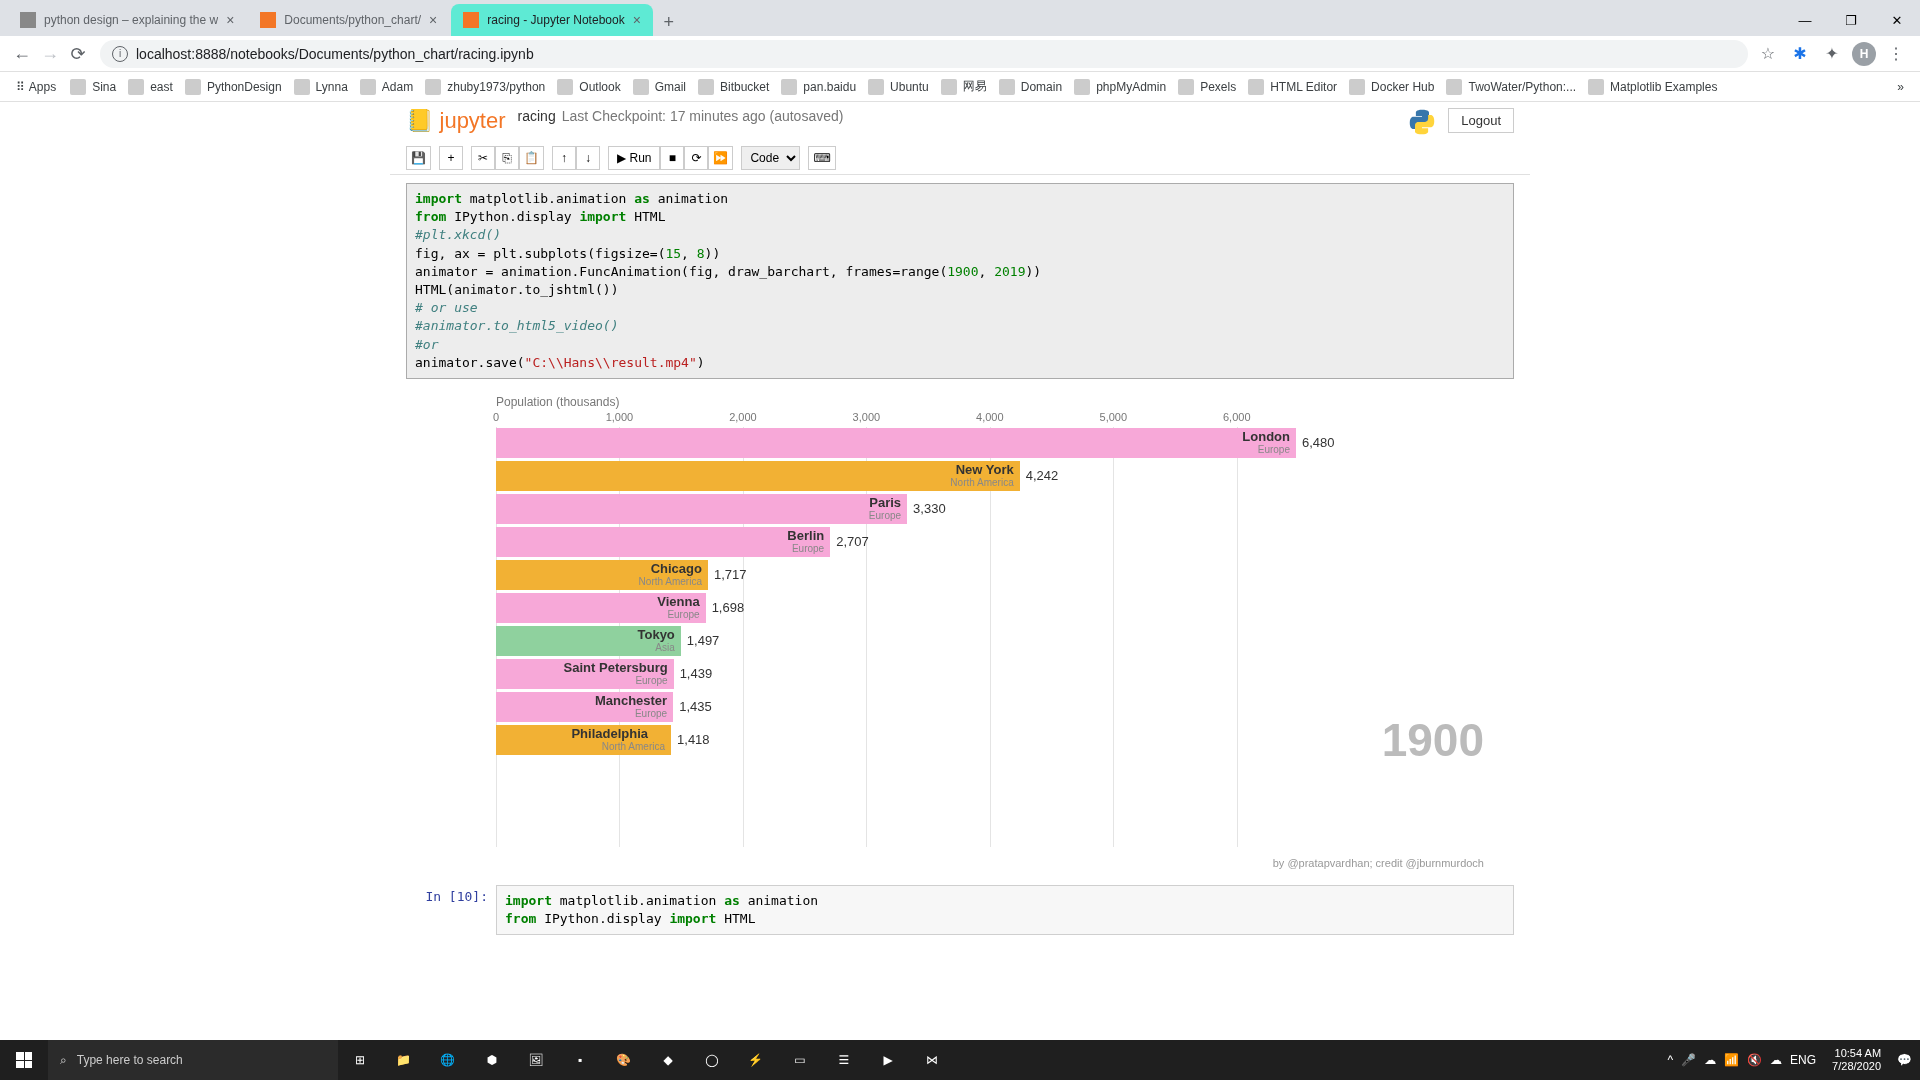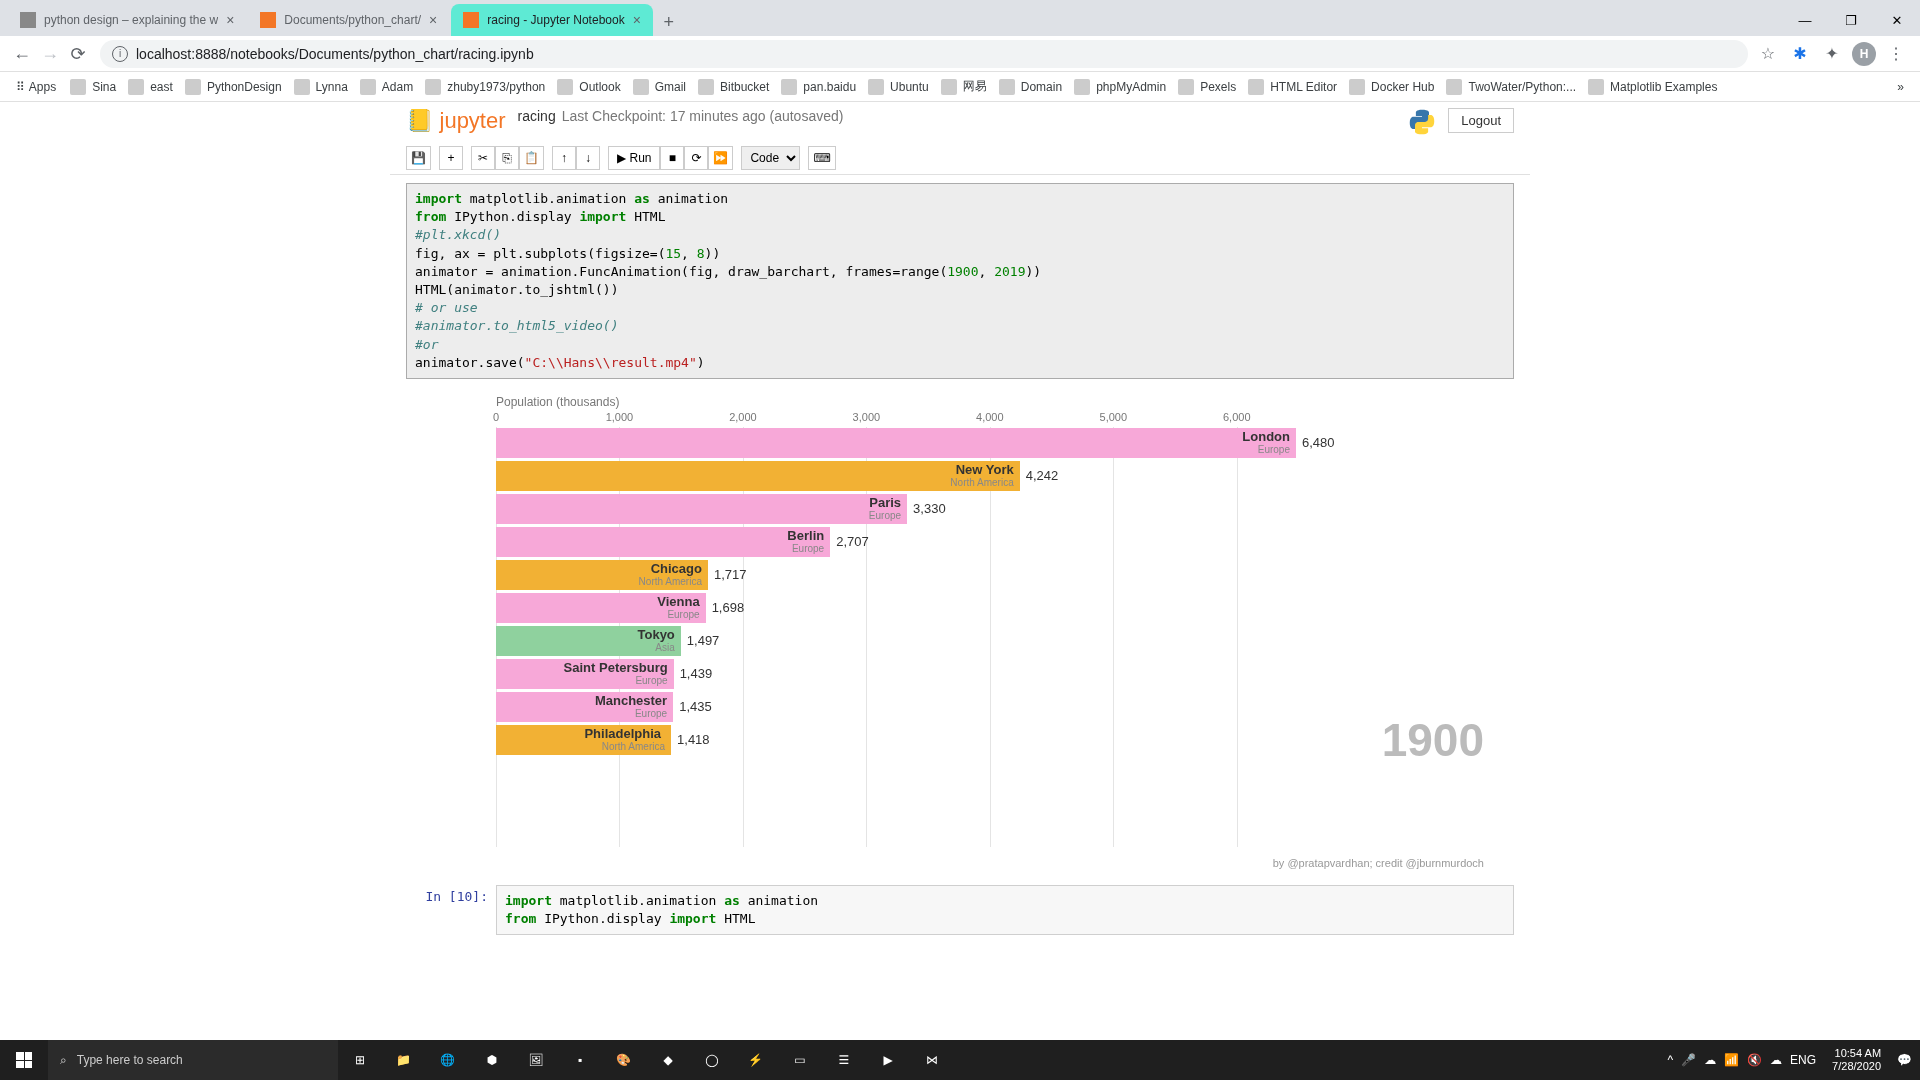--- a/index.html
+++ b/index.html
@@ -353,21 +353,21 @@
                 <div class="bar-value" style="left:183.65432098765433px">1,439</div>
               </div>
               <div class="bar-row">
                 <div class="bar" style="width:177.1604938271605px;background:#f7a8d8"></div>
                 <div class="bar-label" style="left:171.1604938271605px;transform:translateX(-100%)">Manchester</div>
                 <div class="bar-region" style="left:171.1604938271605px;transform:translateX(-100%)">Europe</div>
                 <div class="bar-value" style="left:183.1604938271605px">1,435</div>
               </div>
               <div class="bar-row">
                 <div class="bar" style="width:175.06172839506172px;background:#f2b134"></div>
-                <div class="bar-label" style="left:165px;transform:translateX(-100%)">Philadelphia</div>
+                <div class="bar-label" style="left:152px;transform:translateX(-100%)">Philadelphia</div>
                 <div class="bar-region" style="left:169.06172839506172px;transform:translateX(-100%)">North America</div>
                 <div class="bar-value" style="left:181.06172839506172px">1,418</div>
               </div>
             </div>
         </div>
         <div class="chart-credit">by @pratapvardhan; credit @jburnmurdoch</div>
       </div>
     </div>
 
     <div class="cell">

